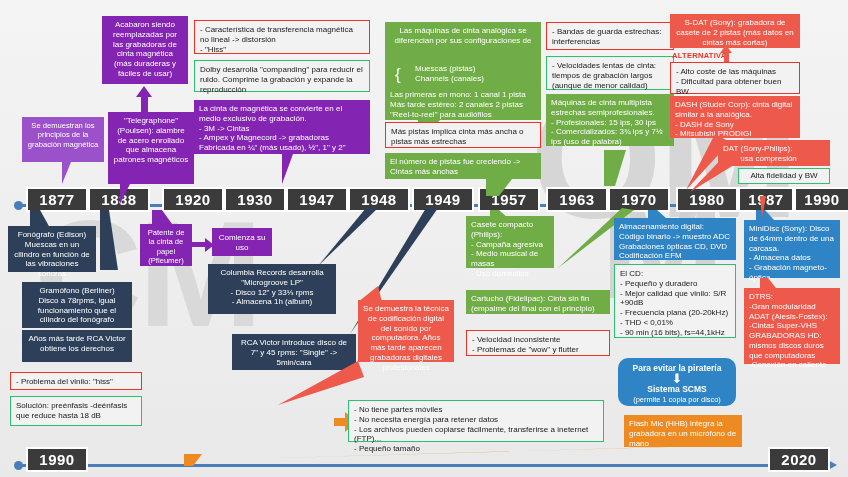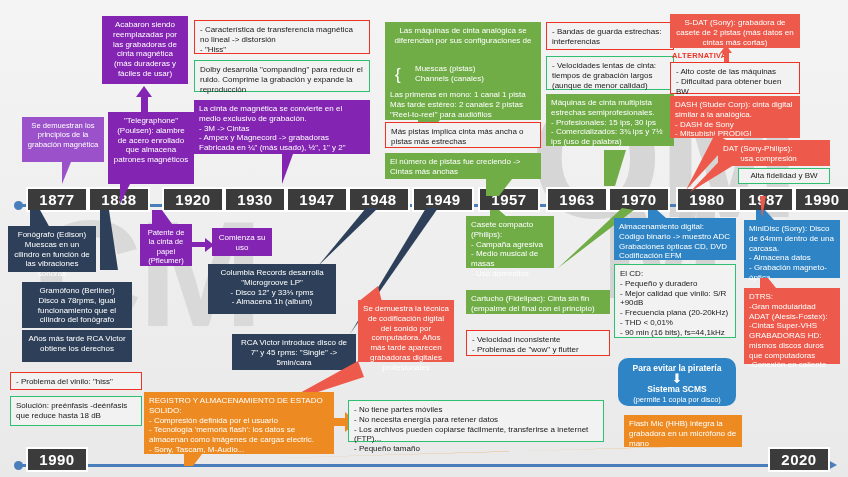--- a/index.html
+++ b/index.html
@@ -314,26 +314,20 @@
 -Cintas Super-VHS
 GRABADORAS HD:
 mismos discos duros que computadoras
 -Conexión en caliente</span>
   </div>
 
   <svg style="position:absolute;left:752px;top:196px;width:20px;height:26px;overflow:visible;">
     <polygon points="8,0 14,0 10,22" fill="#ed5a4b"></polygon>
   </svg>
 
-  <div class="bx orange" style="left:144px;top:392px;width:190px;height:62px;font-size:8px;text-align:left;">
-    <span style="white-space:pre-line;">REGISTRO Y ALMACENAMIENTO DE ESTADO SOLIDO:
-- Compresión definida por el usuario
-- Tecnología 'memoria flash': los datos se almacenan como imágenes de cargas electric.
-- Sony, Tascam, M-Audio...</span>
-  </div>
   <div class="tail" style="left:184px;top:454px;border-left:9px solid #ed8b22;border-right:9px solid transparent;border-top:12px solid #ed8b22;"></div>
 
   <div style="position:absolute;left:334px;top:418px;width:12px;height:8px;background:#ed8b22;"></div>
   <div style="position:absolute;left:345px;top:412px;width:0;height:0;border-top:10px solid transparent;border-bottom:10px solid transparent;border-left:12px solid #ed8b22;"></div>
 
   <div class="bx wgreen" style="left:348px;top:400px;width:256px;height:42px;font-size:8px;">
     <span style="white-space:pre-line;">- No tiene partes móviles
 - No necesita energía para retener datos
 - Los archivos pueden copiarse fácilmente, transferirse a ineternet (FTP)...
 - Pequeño tamaño</span>

